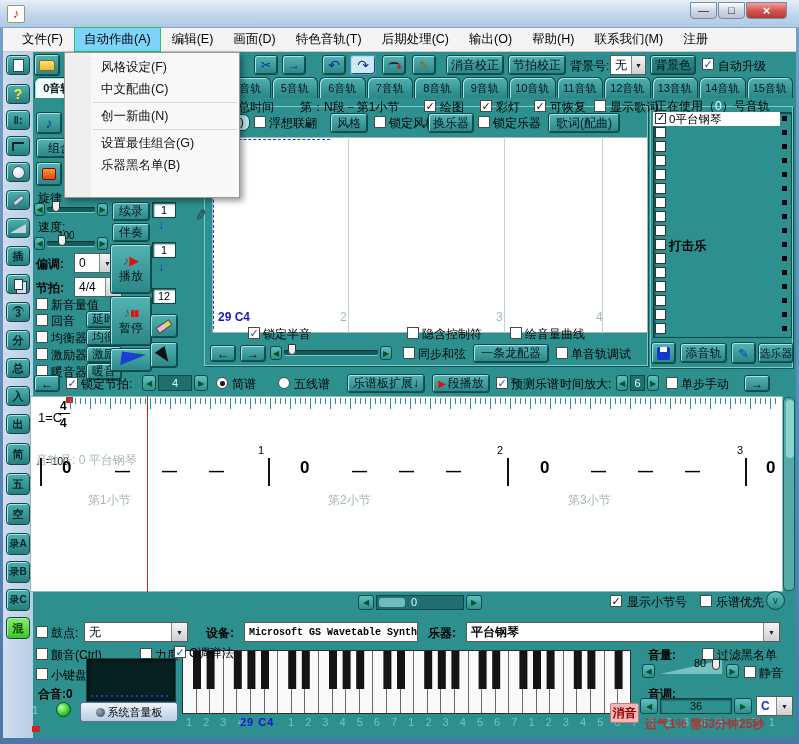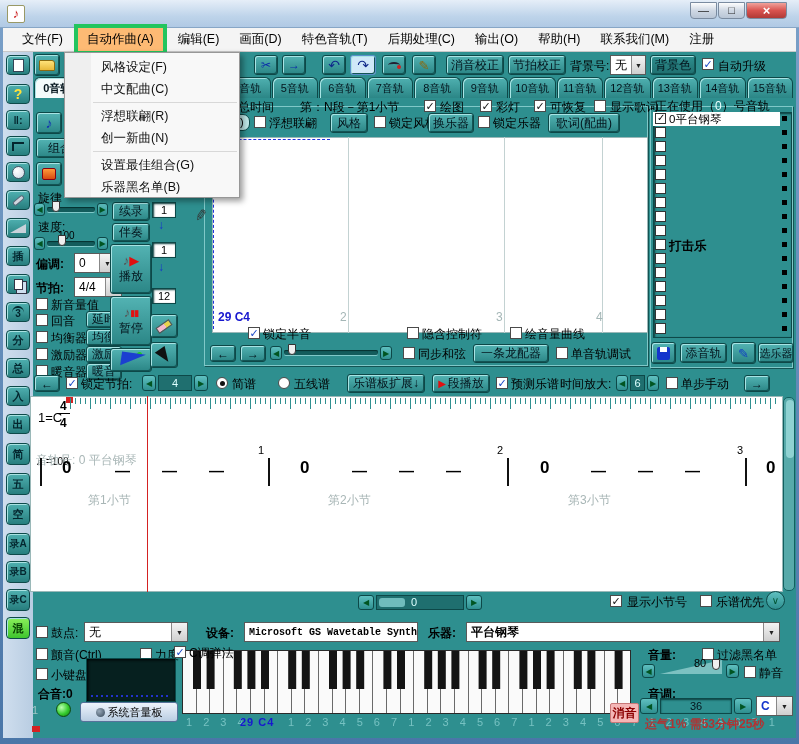--- a/index.html
+++ b/index.html
@@ -8,21 +8,21 @@
 .abs{position:absolute}
 .nw{white-space:nowrap}
 
 .titlebar{left:0;top:0;width:799px;height:28px;background:linear-gradient(#e6eef8,#bed4ea 60%,#b0c9e4);border-bottom:1px solid #87a6c6}
 .appico{width:18px;height:18px;background:#fff;border:1px solid #996;border-radius:2px;color:#c22;font-weight:bold;text-align:center;line-height:16px;font-size:13px}
 .capbtn{height:17px;border:1px solid #7a8ba0;border-radius:0 0 4px 4px;background:linear-gradient(#fdfdfd,#cfd8e4 50%,#b9c6d6);text-align:center;line-height:15px;font-size:11px;color:#222}
 .capbtn.close{background:linear-gradient(#f0a29b,#d9534f 50%,#b03a36);color:#fff;font-weight:bold}
 
 .menubar{left:3px;top:28px;width:793px;height:24px;background:#f4f4f4;border-bottom:1px solid #c8c8c8;display:flex;align-items:center;padding-left:10px;gap:2px}
 .mitem{padding:3px 9px;font-size:12.5px}
-.mitem.active{border:4px solid #22c55e;background:#fdba74}
+.mitem.active{border:1px solid #22c55e;background:#7dd3fc}
 
 .app{left:3px;top:52px;width:793px;height:686px;background:#2e8f8f}
 .sidestrip{left:3px;top:52px;width:30px;height:686px;background:linear-gradient(90deg,#cfdeee,#b9cde2)}
 .sbtn{left:6px;width:24px;height:20px;border-radius:4px;background:linear-gradient(#4fb0b0,#277e7e);border:1px solid #0e4a4a;box-shadow:inset 1px 1px 0 #a8e2e2;display:flex;align-items:center;justify-content:center;color:#03262e;font-weight:bold;font-size:11px}
 .sbtn.green{background:linear-gradient(#8aef5a,#3fc52f);color:#053a00}
 
 .tb{background:linear-gradient(#53b3b3,#2b8686);border:1px solid #0d4848;box-shadow:inset 1px 1px 0 #a8e4e4,inset -1px -1px 0 #135555;border-radius:3px;display:flex;align-items:center;justify-content:center;color:#03141c;font-size:12px;white-space:nowrap}
 .tb.dark{background:linear-gradient(#2e8f8f,#1f6f6f)}
 .tb.hl{background:#cfe8f8;border-color:#5a8ecb}
 
@@ -675,20 +675,19 @@
       <span class="carr">
         <span>▼</span>
       </span>
     </div>
   <span class="abs nw" style="left:645px;top:716px;color:#b03333;font-weight:bold;font-size:12px">运气1% 需53分钟25秒</span>
 
   <div class="abs menu">
     <div class="mi">风格设定(F)</div>
     <div class="mi">中文配曲(C)</div>
     <div class="sep"></div>
-    <div class="mi">浮想联翩(R)</div>
     <div class="mi">创一新曲(N)</div>
     <div class="sep"></div>
     <div class="mi">设置最佳组合(G)</div>
     <div class="mi">乐器黑名单(B)</div>
   </div>
 
 </div>
 
 </body></html>

